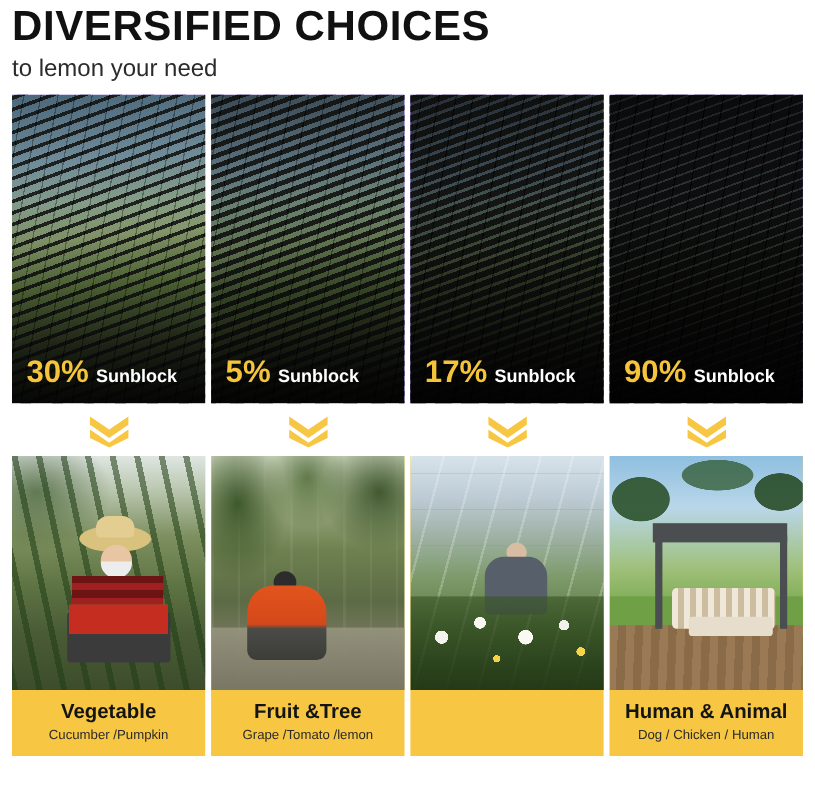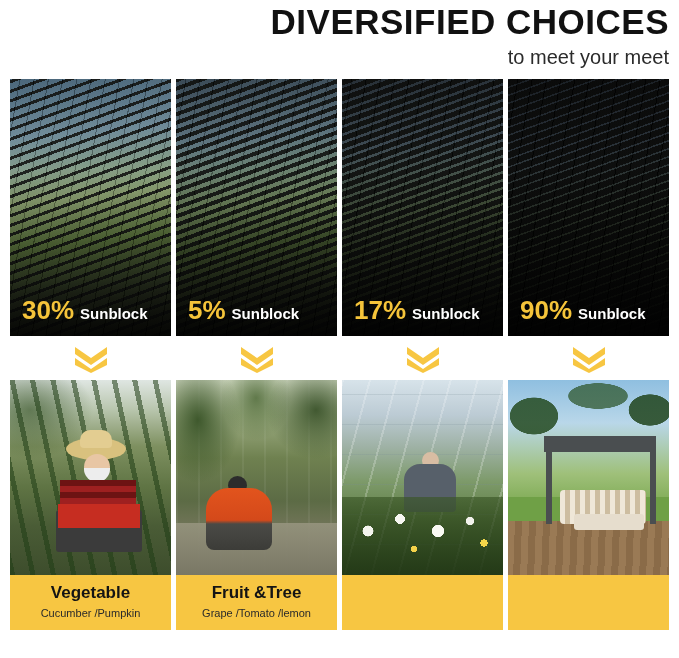--- a/index.html
+++ b/index.html
@@ -13,21 +13,21 @@
   .page {
     position: relative;
     width: 679px;
     height: 658px;
     background: #fff;
     padding: 0 10px;
   }
 
   
   .header {
-    text-align: right;
+    text-align: left;
     padding-top: 2px;
   }
   .title {
     font-size: 35px;
     font-weight: 700;
     letter-spacing: 0.5px;
     color: #111111;
     line-height: 40px;
     white-space: nowrap;
   }
@@ -256,21 +256,21 @@
     white-space: nowrap;
   }
 </style>
 </head>
 <body>
 
 <div class="page">
 
   <div class="header">
     <div class="title">DIVERSIFIED CHOICES</div>
-    <div class="subtitle">to meet your meet</div>
+    <div class="subtitle">to lemon your need</div>
   </div>
 
   <div class="shade-row">
 
     <div class="shade-card card1">
       <div class="mesh">
         <div class="bg-sky"></div>
           <div class="strands"></div>
           <div class="strands2"></div>
           <div class="vignette"></div>
@@ -394,17 +394,21 @@
       <div class="photo p4">
         <div class="palms"></div>
           <div class="grass"></div>
           <div class="deck"></div>
         <div class="pergola-roof"></div>
           <div class="post1"></div>
           <div class="post2"></div>
         <div class="sofa"></div>
           <div class="sofa2"></div>
       </div>
+      <div class="cap">
+        <div class="cap-title">Human &amp; Animal</div>
+        <div class="cap-sub">Dog / Chicken / Human</div>
+      </div>
     </div>
 
   </div>
 
 </div>
 
 </body></html>

